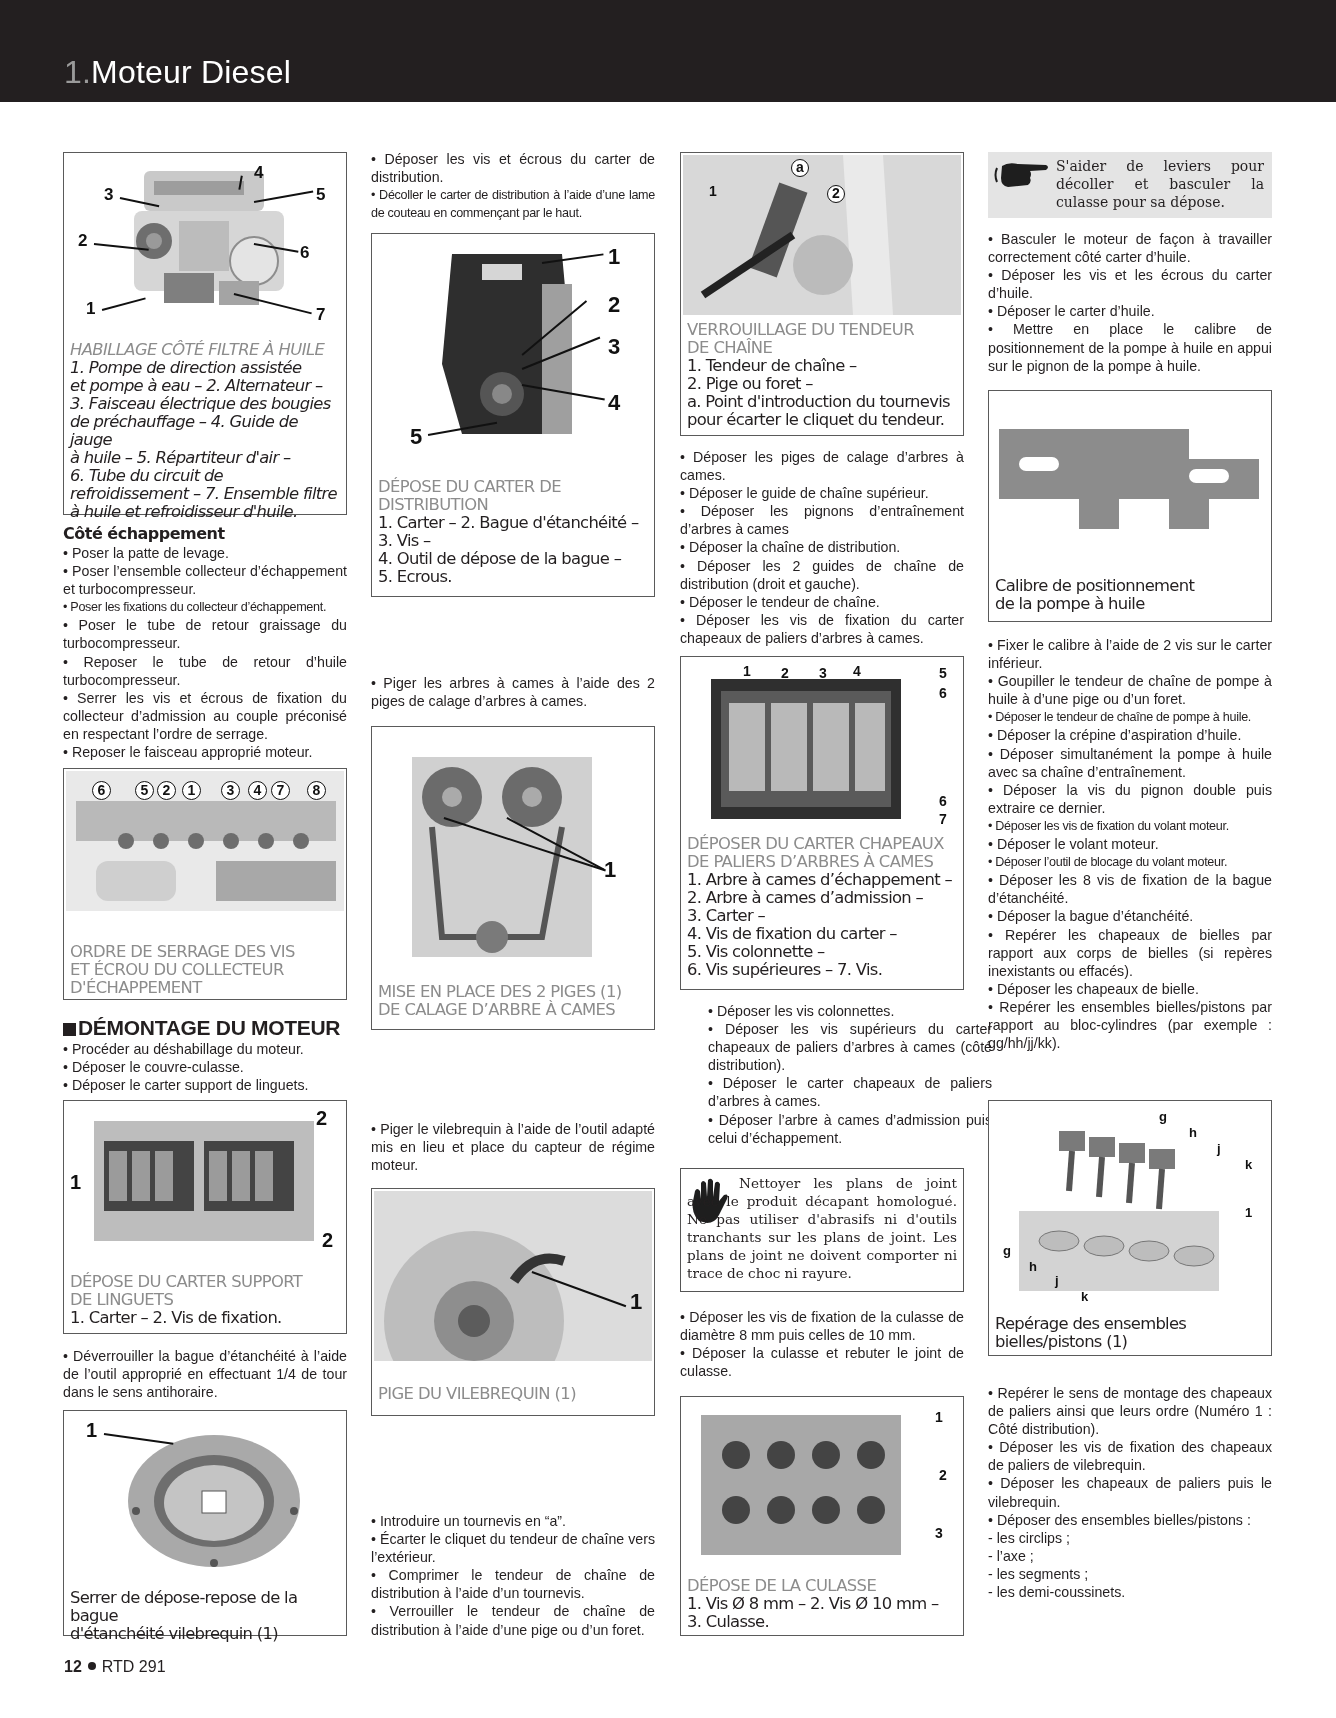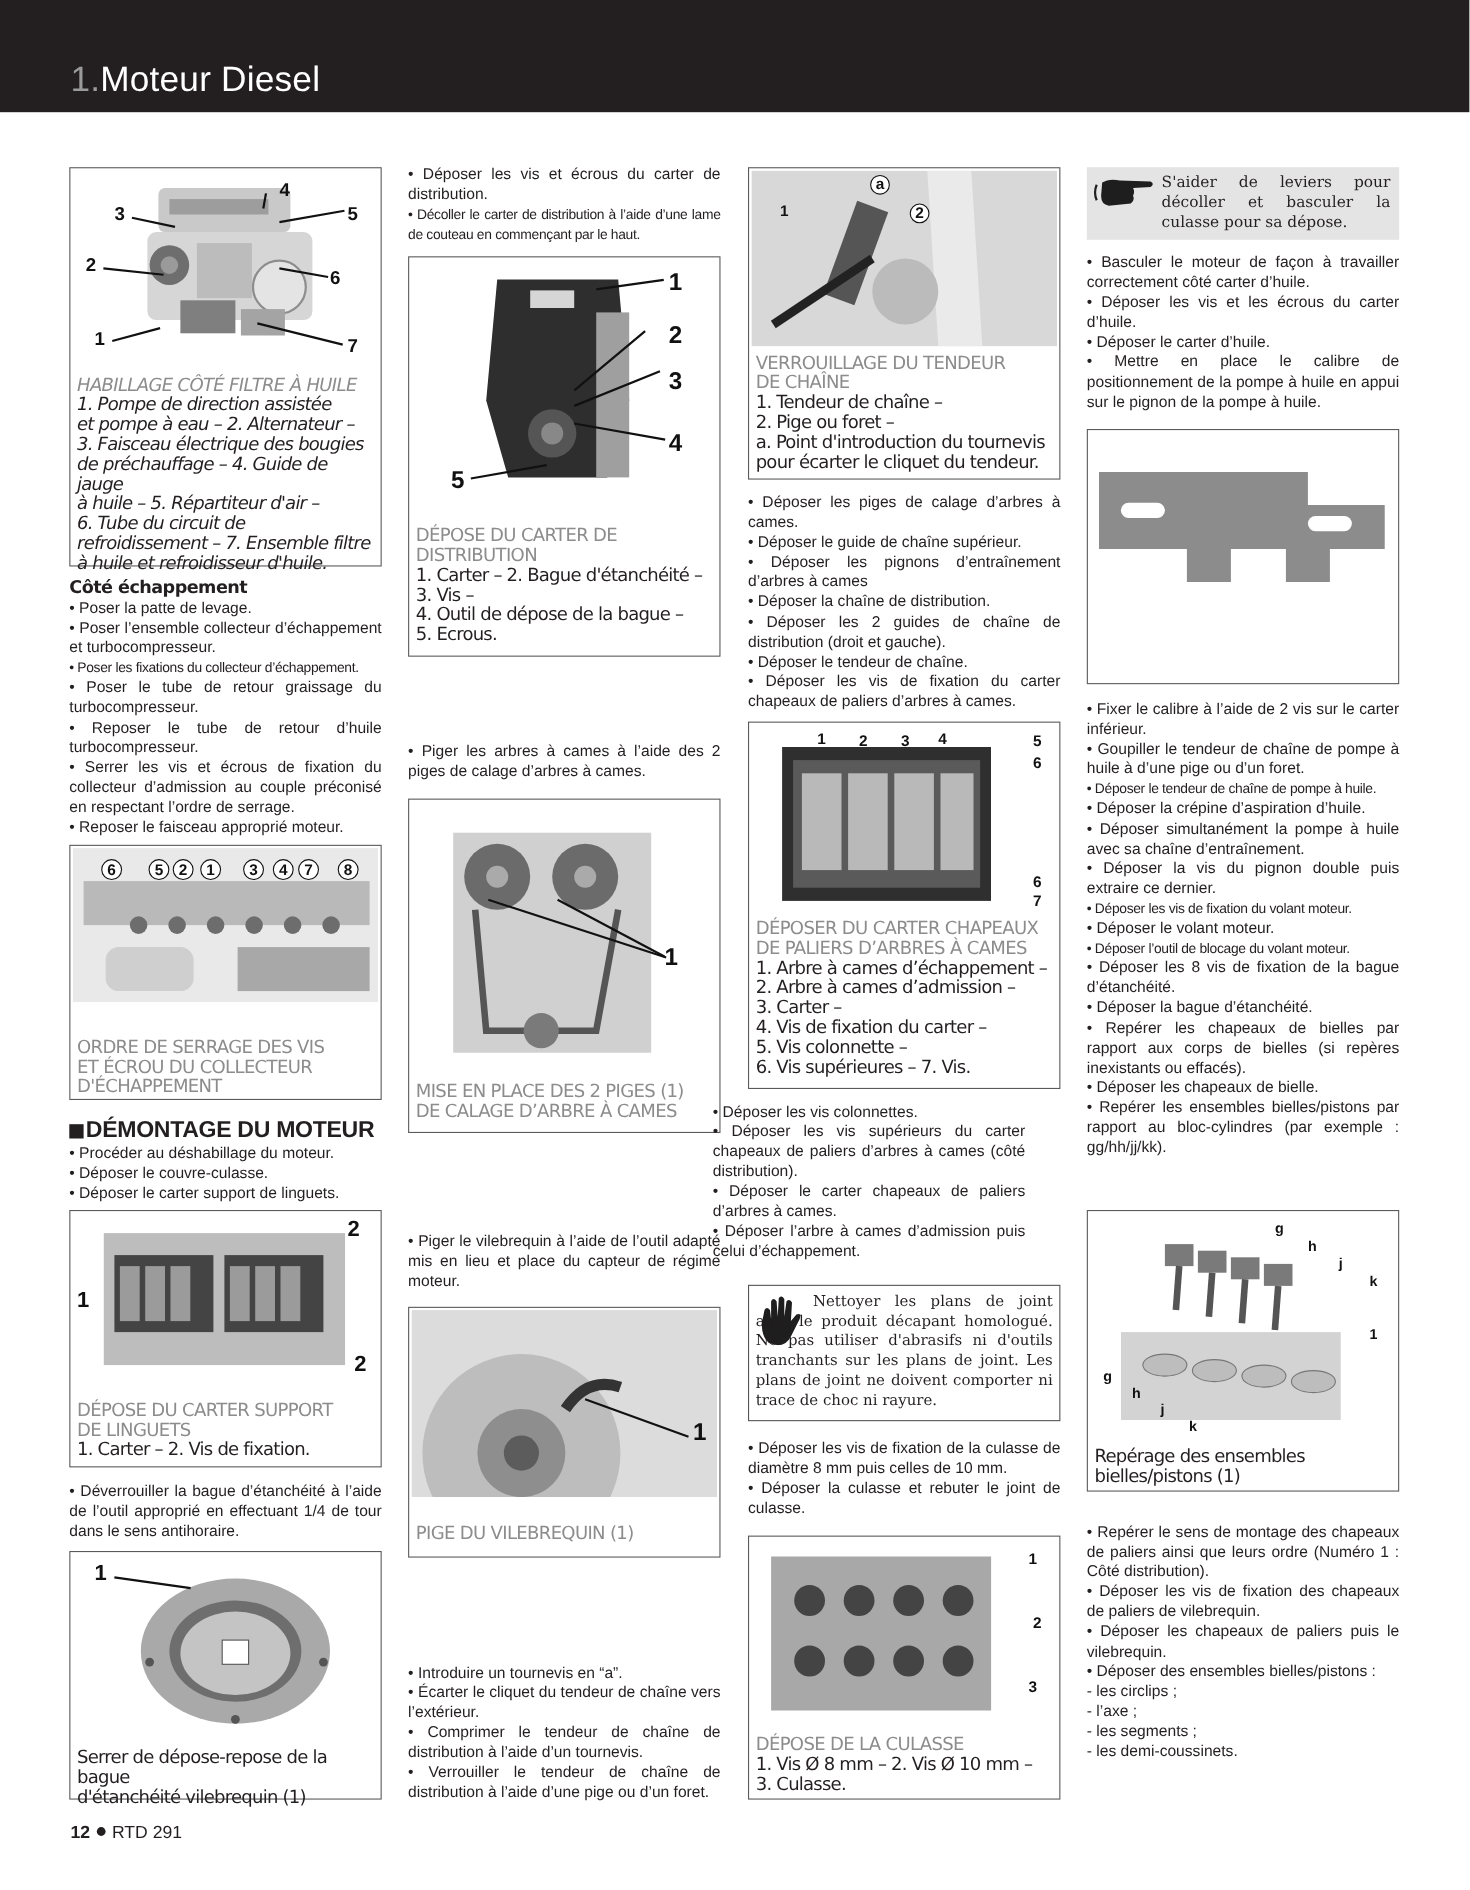--- a/index.html
+++ b/index.html
@@ -334,21 +334,21 @@
     <div class="cap-head">DE PALIERS D’ARBRES À CAMES</div>
     <div class="cap-body">1. Arbre à cames d’échappement –</div>
     <div class="cap-body">2. Arbre à cames d’admission –</div>
     <div class="cap-body">3. Carter –</div>
     <div class="cap-body">4. Vis de fixation du carter –</div>
     <div class="cap-body">5. Vis colonnette –</div>
     <div class="cap-body">6. Vis supérieures – 7. Vis.</div>
   </div>
 </div>
 
-<div class="col txt" style="left:648px; top:1002px;">
+<div class="col txt" style="left:708px; top:1002px;">
   <p>• Déposer les vis colonnettes.</p>
   <p>• Déposer les vis supérieurs du carter chapeaux de paliers d’arbres à cames (côté distribution).</p>
   <p>• Déposer le carter chapeaux de paliers d’arbres à cames.</p>
   <p>• Déposer l’arbre à cames d’admission puis celui d’échappement.</p>
 </div>
 
 <div class="fig" style="left:680px; top:1168px; width:284px; height:124px; border-color:#555;">
   <span style="position:absolute; left:8px; top:8px;">
     <svg width="42" height="46" viewBox="0 0 42 46">
       <path d="M10 44 Q2 36 4 24 L6 14 Q8 10 11 14 L12 22 L12 6 Q14 2 17 6 L18 20 L19 3 Q22 0 24 4 L24 20 L26 6 Q29 3 31 7 L30 24 L35 18 Q40 16 38 22 L30 38 Q26 46 18 46 Z" fill="#1e1e1e"></path>
@@ -405,20 +405,24 @@
   <p>• Mettre en place le calibre de positionnement de la pompe à huile en appui sur le pignon de la pompe à huile.</p>
 </div>
 
 <div class="fig" style="left:988px; top:390px; width:284px; height:232px;">
   <div class="img" style="left:10px; top:38px; width:260px; height:100px;">
     <svg width="260" height="100" viewBox="0 0 260 100">
       <path d="M0 0 L190 0 L190 30 L260 30 L260 70 L210 70 L210 100 L170 100 L170 70 L120 70 L120 100 L80 100 L80 70 L0 70 Z" fill="#8c8c8c"></path>
       <rect x="20" y="28" width="40" height="14" rx="7" fill="#fff"></rect>
       <rect x="190" y="40" width="40" height="14" rx="7" fill="#fff"></rect>
     </svg>
+  </div>
+  <div class="cap" style="top:186px;">
+    <div class="cap-body">Calibre de positionnement</div>
+    <div class="cap-body">de la pompe à huile</div>
   </div>
 </div>
 
 <div class="col txt" style="left:988px; top:636px;">
   <p>• Fixer le calibre à l’aide de 2 vis sur le carter inférieur.</p>
   <p>• Goupiller le tendeur de chaîne de pompe à huile à d’une pige ou d’un foret.</p>
   <p class="small">• Déposer le tendeur de chaîne de pompe à huile.</p>
   <p>• Déposer la crépine d’aspiration d’huile.</p>
   <p>• Déposer simultanément la pompe à huile avec sa chaîne d’entraînement.</p>
   <p>• Déposer la vis du pignon double puis extraire ce dernier.</p>

